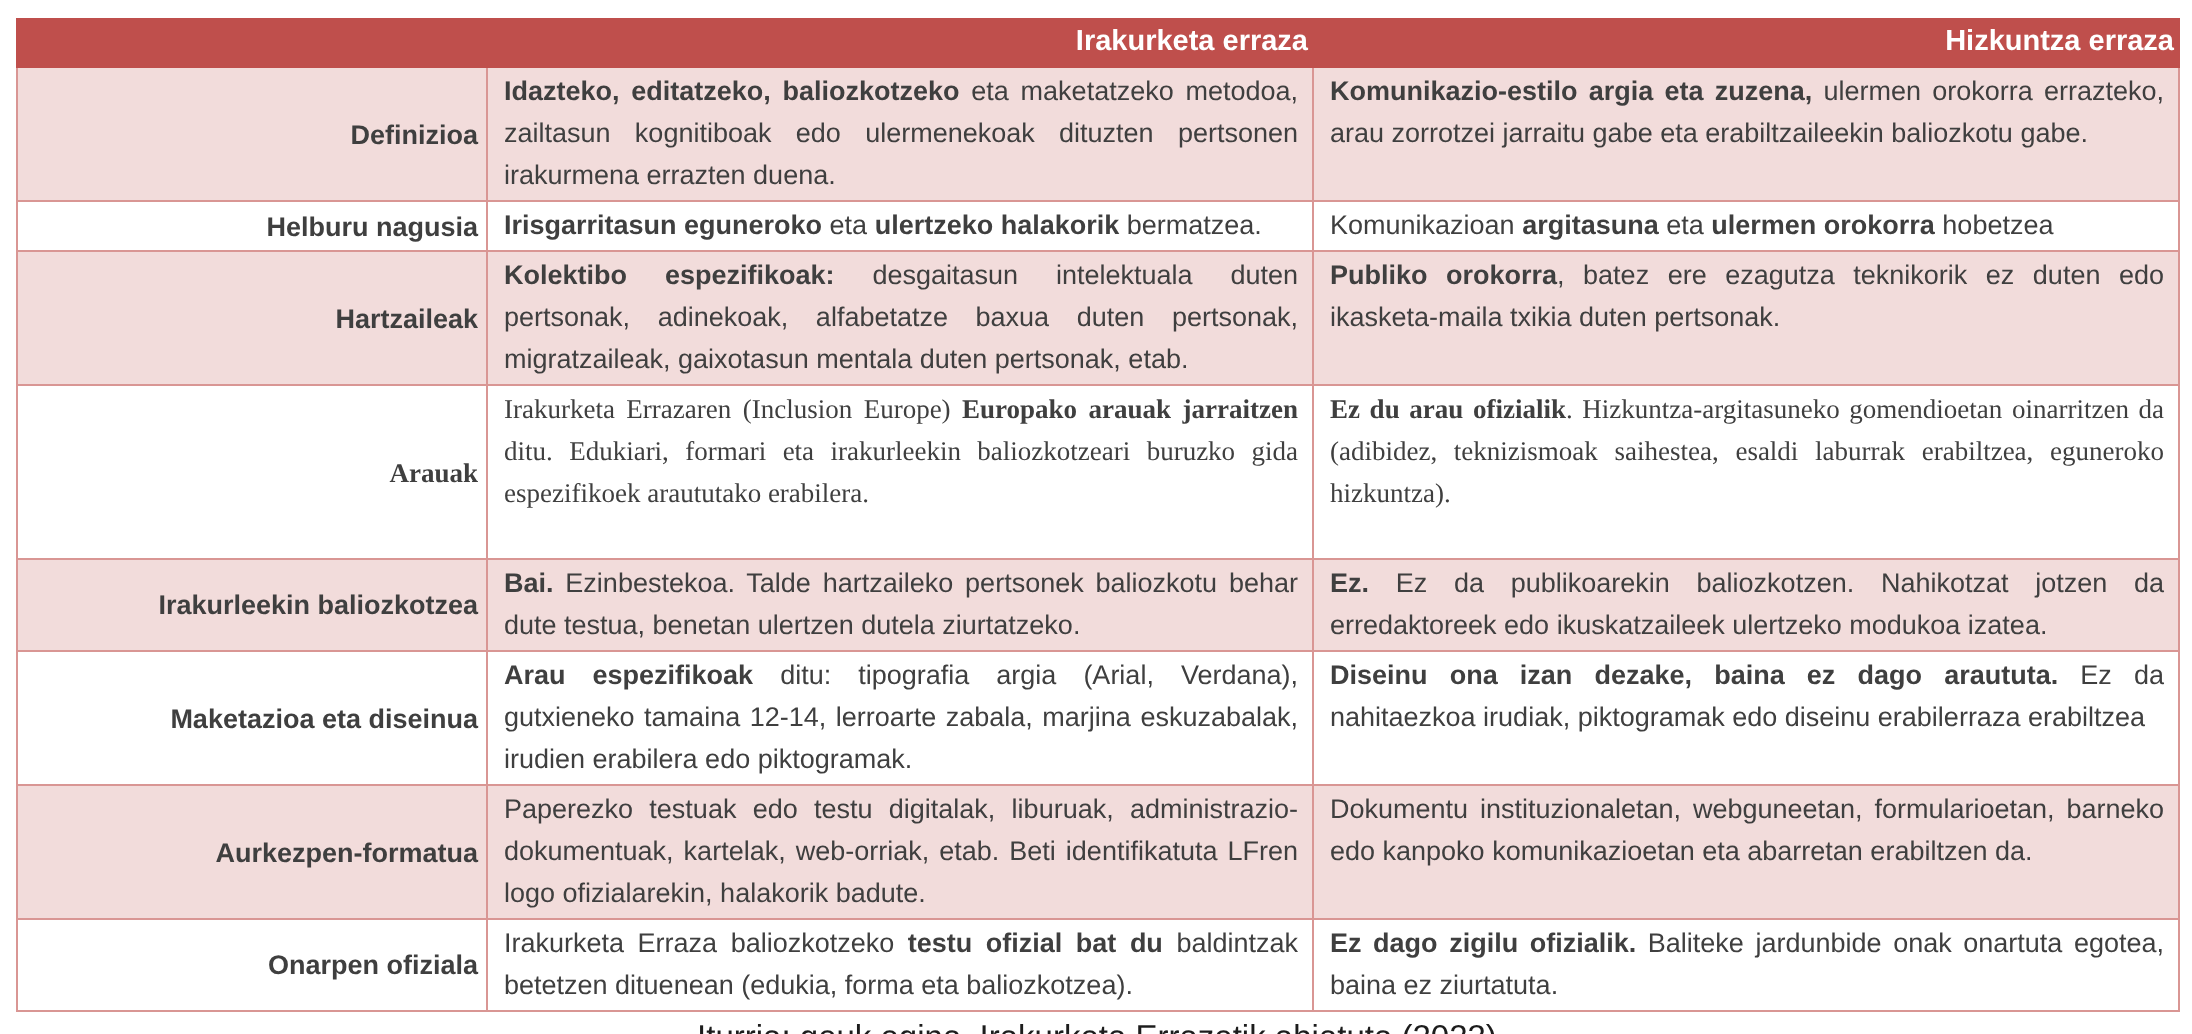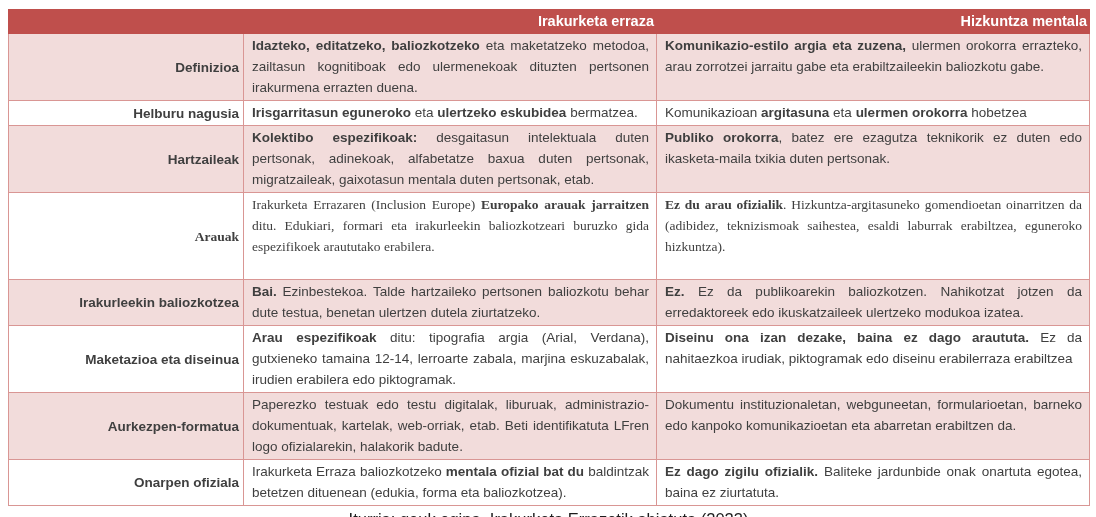--- a/index.html
+++ b/index.html
@@ -43,60 +43,60 @@
   <table class="cmp">
     <colgroup>
       <col style="width:235px">
       <col style="width:413px">
       <col style="width:433px">
     </colgroup>
     <thead>
       <tr>
         <th></th>
         <th>Irakurketa erraza</th>
-        <th>Hizkuntza mentala</th>
+        <th>Hizkuntza erraza</th>
       </tr>
     </thead>
     <tbody>
         <tr class="shaded row-0">
           <td class="label-cell">Definizioa</td>
           <td class="text-cell"><b>Idazteko, editatzeko, baliozkotzeko</b><span> eta maketatzeko metodoa, zailtasun kognitiboak edo ulermenekoak dituzten pertsonen irakurmena errazten duena.</span></td>
           <td class="text-cell"><b>Komunikazio-estilo argia eta zuzena,</b><span> ulermen orokorra errazteko, arau zorrotzei jarraitu gabe eta erabiltzaileekin baliozkotu gabe.</span></td>
         </tr>
         <tr class="plain row-1">
           <td class="label-cell">Helburu nagusia</td>
-          <td class="text-cell"><b>Irisgarritasun eguneroko</b><span> eta </span><b>ulertzeko eskubidea</b><span> bermatzea.</span></td>
+          <td class="text-cell"><b>Irisgarritasun eguneroko</b><span> eta </span><b>ulertzeko halakorik</b><span> bermatzea.</span></td>
           <td class="text-cell"><span>Komunikazioan </span><b>argitasuna</b><span> eta </span><b>ulermen orokorra</b><span> hobetzea</span></td>
         </tr>
         <tr class="shaded row-2">
           <td class="label-cell">Hartzaileak</td>
           <td class="text-cell"><b>Kolektibo espezifikoak:</b><span> desgaitasun intelektuala duten pertsonak, adinekoak, alfabetatze baxua duten pertsonak, migratzaileak, gaixotasun mentala duten pertsonak, etab.</span></td>
           <td class="text-cell"><b>Publiko orokorra</b><span>, batez ere ezagutza teknikorik ez duten edo ikasketa-maila txikia duten pertsonak.</span></td>
         </tr>
         <tr class="plain row-3">
           <td class="label-cell">Arauak</td>
           <td class="text-cell"><span>Irakurketa Errazaren (Inclusion Europe) </span><b>Europako arauak jarraitzen</b><span> ditu. Edukiari, formari eta irakurleekin baliozkotzeari buruzko gida espezifikoek araututako erabilera.</span></td>
           <td class="text-cell"><b>Ez du arau ofizialik</b><span>. Hizkuntza-argitasuneko gomendioetan oinarritzen da (adibidez, teknizismoak saihestea, esaldi laburrak erabiltzea, eguneroko hizkuntza).</span></td>
         </tr>
         <tr class="shaded row-4">
           <td class="label-cell">Irakurleekin baliozkotzea</td>
-          <td class="text-cell"><b>Bai.</b><span> Ezinbestekoa. Talde hartzaileko pertsonen baliozkotu behar dute testua, benetan ulertzen dutela ziurtatzeko.</span></td>
+          <td class="text-cell"><b>Bai.</b><span> Ezinbestekoa. Talde hartzaileko pertsonek baliozkotu behar dute testua, benetan ulertzen dutela ziurtatzeko.</span></td>
           <td class="text-cell"><b>Ez.</b><span> Ez da publikoarekin baliozkotzen. Nahikotzat jotzen da erredaktoreek edo ikuskatzaileek ulertzeko modukoa izatea.</span></td>
         </tr>
         <tr class="plain row-5">
           <td class="label-cell">Maketazioa eta diseinua</td>
           <td class="text-cell"><b>Arau espezifikoak</b><span> ditu: tipografia argia (Arial, Verdana), gutxieneko tamaina 12-14, lerroarte zabala, marjina eskuzabalak, irudien erabilera edo piktogramak.</span></td>
           <td class="text-cell"><b>Diseinu ona izan dezake, baina ez dago araututa.</b><span> Ez da nahitaezkoa irudiak, piktogramak edo diseinu erabilerraza erabiltzea</span></td>
         </tr>
         <tr class="shaded row-6">
           <td class="label-cell">Aurkezpen-formatua</td>
           <td class="text-cell"><span>Paperezko testuak edo testu digitalak, liburuak, administrazio-dokumentuak, kartelak, web-orriak, etab. Beti identifikatuta LFren logo ofizialarekin, halakorik badute.</span></td>
           <td class="text-cell"><span>Dokumentu instituzionaletan, webguneetan, formularioetan, barneko edo kanpoko komunikazioetan eta abarretan erabiltzen da.</span></td>
         </tr>
         <tr class="plain row-7">
           <td class="label-cell">Onarpen ofiziala</td>
-          <td class="text-cell"><span>Irakurketa Erraza baliozkotzeko </span><b>mentala ofizial bat du</b><span> baldintzak betetzen dituenean (edukia, forma eta baliozkotzea).</span></td>
+          <td class="text-cell"><span>Irakurketa Erraza baliozkotzeko </span><b>testu ofizial bat du</b><span> baldintzak betetzen dituenean (edukia, forma eta baliozkotzea).</span></td>
           <td class="text-cell"><b>Ez dago zigilu ofizialik.</b><span> Baliteke jardunbide onak onartuta egotea, baina ez ziurtatuta.</span></td>
         </tr>
       </tbody>
   </table>
   <div class="caption">Iturria: geuk egina, Irakurketa Errazetik abiatuta (2023)</div>
 </div>
 
 </body></html>

